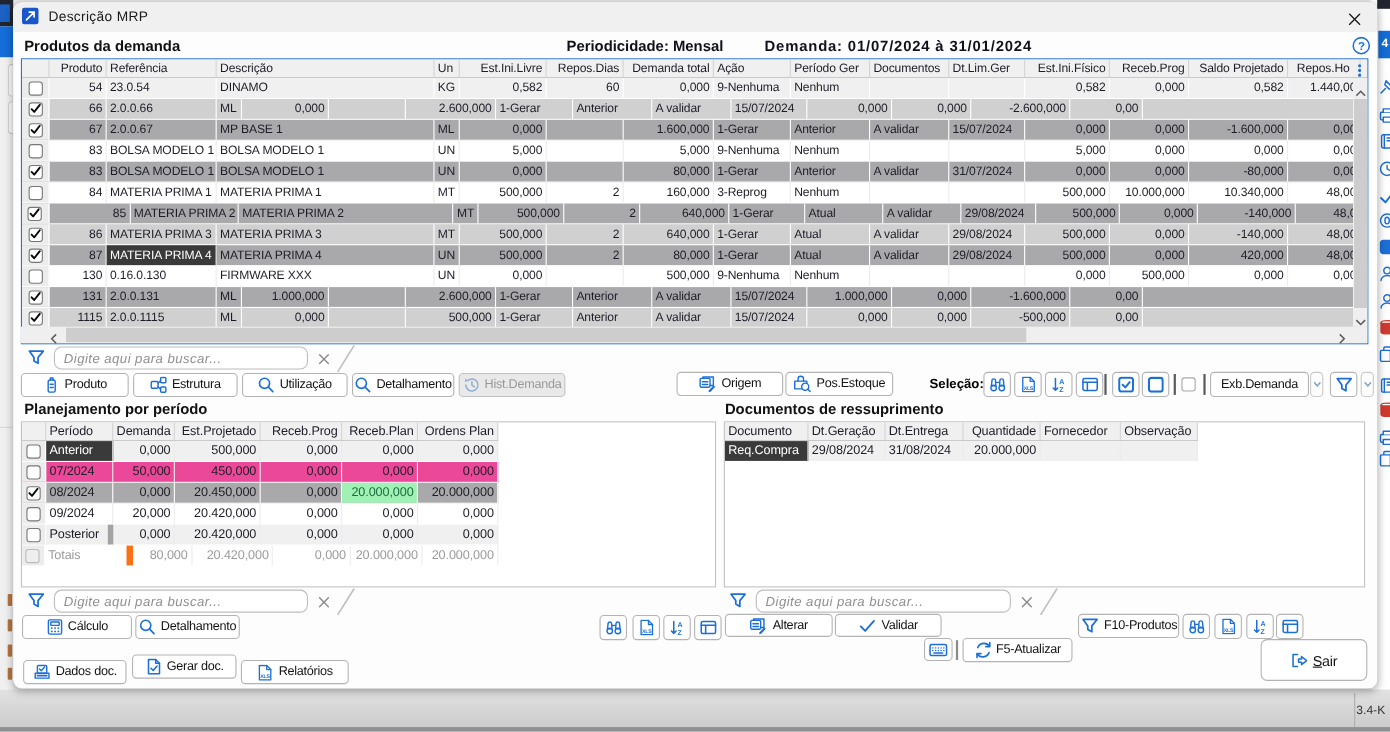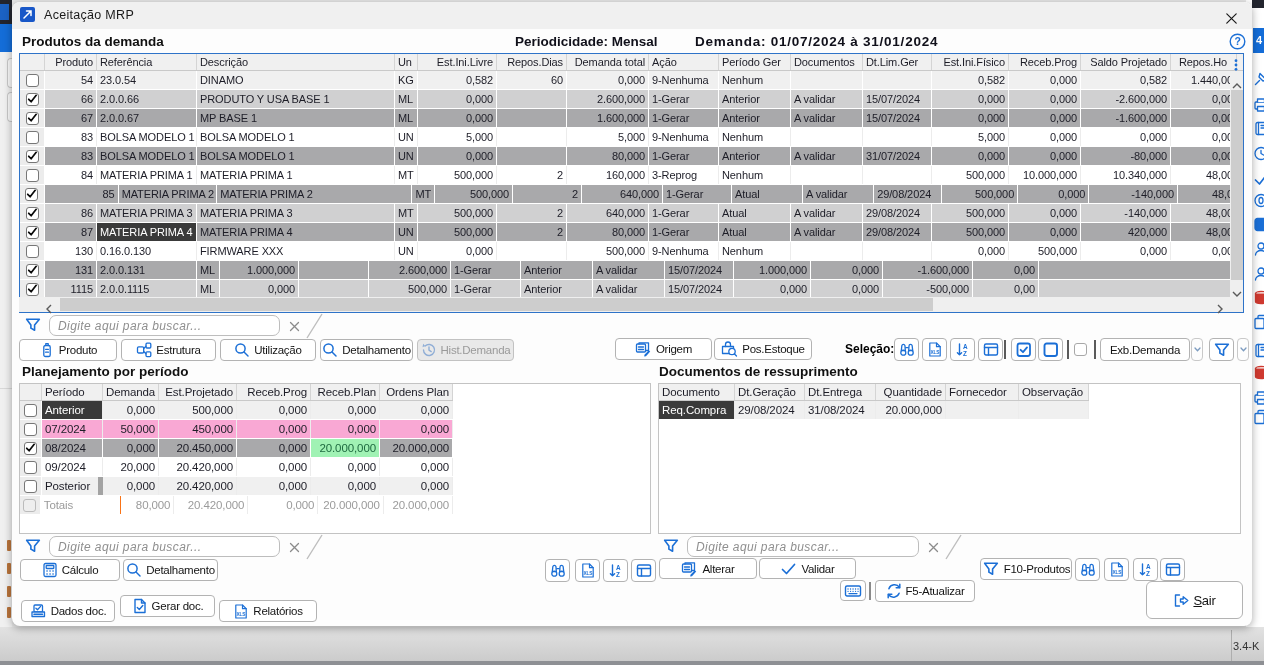--- a/index.html
+++ b/index.html
@@ -110,21 +110,21 @@
 <div class="abs" style="left:1231px;top:630px;width:1px;height:31px;background:#aeaeae"></div>
 <div class="abs" style="left:1233px;top:640px;font-size:11px;color:#333">3.4-K</div>
 <div class="dialog">
     <div class="tbar"></div>
     <div class="abs" style="left:-12px;top:-2px;width:1264px;height:665px">
       <div class="abs" style="left:20px;top:7px;width:15px;height:15px;background:#1857c8;border-radius:2px;display:flex;align-items:center;justify-content:center">
         <svg width="9" height="9" viewBox="0 0 9 9" stroke="#fff" stroke-width="1.5" fill="none" stroke-linecap="round">
           <path d="M1 8 L8 1 M3.5 1 H8 V5.5"></path>
         </svg>
       </div>
-      <div class="abs" style="left:44px;top:8px;font-size:12.5px;letter-spacing:0.3px;color:#1a1a1a">Aceitação MRP</div>
+      <div class="abs" style="left:44px;top:8px;font-size:12.5px;letter-spacing:0.3px;color:#1a1a1a">Descrição MRP</div>
       <div class="abs" style="left:1226px;top:10px"><svg width="11" height="11" viewBox="0 0 11 11" stroke="#1a1a1a" stroke-width="1.2" stroke-linecap="round">
           <path d="M0.8 0.8 L10.2 10.2 M10.2 0.8 L0.8 10.2"></path>
         </svg></div>
       <div class="sect" style="left:22px;top:34px">Produtos da demanda</div>
       <div class="abs bold" style="left:515px;top:34px;font-size:13.5px;color:#10101a">Periodicidade: Mensal</div>
       <div class="abs bold" style="left:695px;top:34px;font-size:13.5px;letter-spacing:0.75px;color:#10101a">Demanda: 01/07/2024 à 31/01/2024</div>
       <div class="abs" style="left:1229px;top:33px"><svg width="17" height="17" viewBox="0 0 17 17" fill="none" stroke="#1b6fd6" stroke-width="1.4" stroke-linecap="round" stroke-linejoin="round">
           <circle cx="8.5" cy="8.5" r="7.3"></circle>
           <text x="5.6" y="12.2" font-family="Liberation Sans" font-size="10.5" font-weight="bold" fill="#1b6fd6" stroke="none">?</text>
         </svg></div>
@@ -170,21 +170,20 @@
         <div class="gr" style="background:#d0d0d1">
           <div class="gc c cbc" style="width:25px">
             <span class="cb">
               <svg width="12" height="12" viewBox="0 0 12 12" fill="none" stroke="#0a0a0a" stroke-width="1.9" stroke-linecap="round" stroke-linejoin="round">
                 <path d="M1.9 6.3 L4.5 9 L10 2"></path>
               </svg>
             </span>
           </div>
           <div class="gc r" style="width:52px;border-right:1px solid #ffffff">66</div>
           <div class="gc l" style="width:100px;border-right:1px solid #ffffff">2.0.0.66</div>
-          <div class="gc l" style="width:198px;border-right:1px solid #ffffff">PRODUTO Y USA BASE 1</div>
           <div class="gc l" style="width:23px;border-right:1px solid #ffffff">ML</div>
           <div class="gc r" style="width:79px;border-right:1px solid #ffffff">0,000</div>
           <div class="gc r" style="width:70px;border-right:1px solid #ffffff"></div>
           <div class="gc r" style="width:82px;border-right:1px solid #ffffff">2.600,000</div>
           <div class="gc l" style="width:70px;border-right:1px solid #ffffff">1-Gerar</div>
           <div class="gc l" style="width:72px;border-right:1px solid #ffffff">Anterior</div>
           <div class="gc l" style="width:72px;border-right:1px solid #ffffff">A validar</div>
           <div class="gc l" style="width:69px;border-right:1px solid #ffffff">15/07/2024</div>
           <div class="gc r" style="width:77px;border-right:1px solid #ffffff">0,000</div>
           <div class="gc r" style="width:72px;border-right:1px solid #ffffff">0,000</div>
@@ -584,21 +583,21 @@
           <div class="gc c cbc" style="width:22px">
             <span class="cb"></span>
           </div>
           <div class="gc l" style="width:61px;border-right:1px solid #ececec;background:#3a3a3a;color:#fff">Anterior</div>
           <div class="gc r" style="width:56px;border-right:1px solid #ececec">0,000</div>
           <div class="gc r" style="width:78px;border-right:1px solid #ececec">500,000</div>
           <div class="gc r" style="width:74px;border-right:1px solid #ececec">0,000</div>
           <div class="gc r" style="width:69px;border-right:1px solid #ececec">0,000</div>
           <div class="gc r" style="width:73px;border-right:1px solid #ececec">0,000</div>
         </div>
-        <div class="gr" style="background:#f9a8d4;color:#1d1d27">
+        <div class="gr" style="background:#ec4899;color:#1d1d27">
           <div class="gc c cbc" style="width:22px">
             <span class="cb"></span>
           </div>
           <div class="gc l" style="width:61px;border-right:1px solid #ececec">07/2024</div>
           <div class="gc r" style="width:56px;border-right:1px solid #ececec">50,000</div>
           <div class="gc r" style="width:78px;border-right:1px solid #ececec">450,000</div>
           <div class="gc r" style="width:74px;border-right:1px solid #ececec">0,000</div>
           <div class="gc r" style="width:69px;border-right:1px solid #ececec">0,000</div>
           <div class="gc r" style="width:73px;border-right:1px solid #ececec">0,000</div>
         </div>
@@ -636,21 +635,21 @@
           <div class="gc r" style="width:56px;border-right:1px solid #ececec">0,000</div>
           <div class="gc r" style="width:78px;border-right:1px solid #ececec">20.420,000</div>
           <div class="gc r" style="width:74px;border-right:1px solid #ececec">0,000</div>
           <div class="gc r" style="width:69px;border-right:1px solid #ececec">0,000</div>
           <div class="gc r" style="width:73px;border-right:1px solid #ececec">0,000</div>
         </div>
         <div class="gr" style="background:#ffffff;color:#9b9b9b">
           <div class="gc c cbc" style="width:22px">
             <span class="cb cbd"></span>
           </div>
-          <div class="gc l" style="width:85px;border-right:1px solid #f97316">Totais</div>
+          <div class="gc l" style="width:85px;border-right:6px solid #f97316">Totais</div>
           <div class="gc r" style="width:56px;border-right:1px solid #ececec">80,000</div>
           <div class="gc r" style="width:78px;border-right:1px solid #ececec">20.420,000</div>
           <div class="gc r" style="width:74px;border-right:1px solid #ececec">0,000</div>
           <div class="gc r" style="width:69px;border-right:1px solid #ececec">20.000,000</div>
           <div class="gc r" style="width:73px;border-right:1px solid #ececec">20.000,000</div>
         </div>
       </div>
       <div class="dt">
         <div class="ghr">
           <div class="ghc l" style="width:76px">Documento</div>

